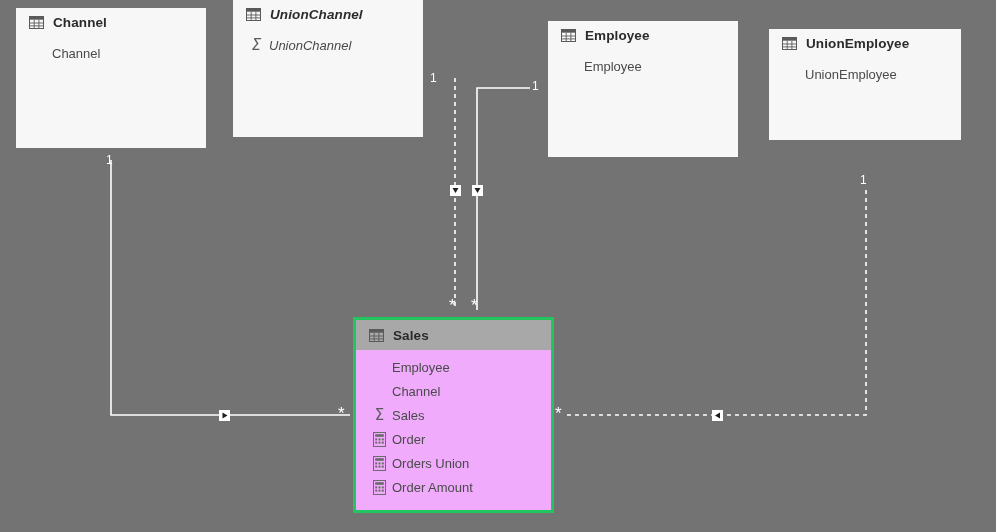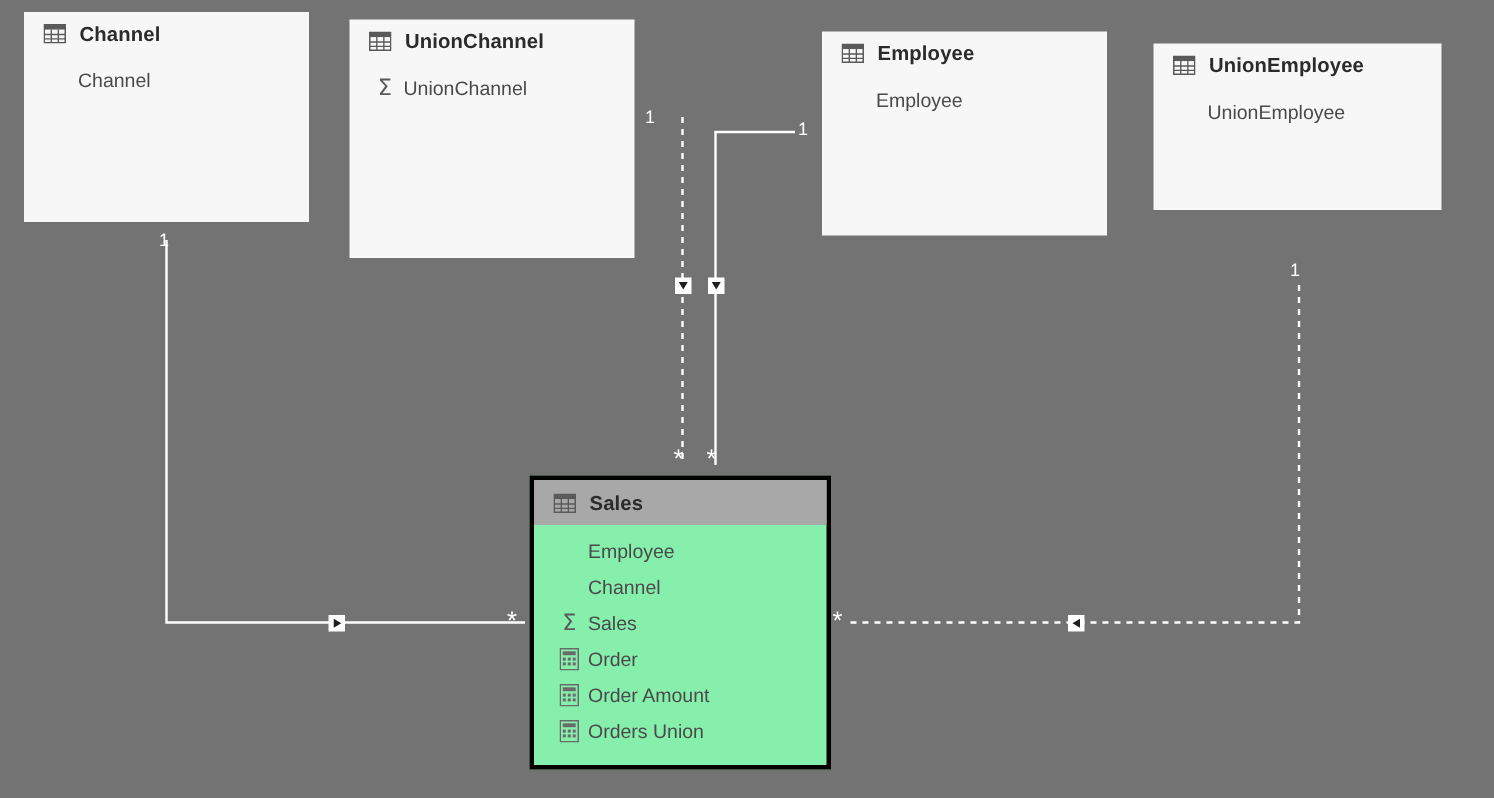--- a/index.html
+++ b/index.html
@@ -40,22 +40,22 @@
     color:#4a4a4a;
     white-space:nowrap;
   }
   .field .fname{margin-left:4px;}
   
   .field.plain .fname{margin-left:36px;}
   .field .ficon{width:17px;display:flex;justify-content:center;margin-left:15px;}
 
   
   .card.selected{
-    border:3px solid #000000;
-    background:#86efac;
+    border:3px solid #22c55e;
+    background:#f0abfc;
   }
   .card.selected .card-head{
     background:#a8a8a8;
     height:30px;
   }
 
   
   .ico-table{
     width:15px;height:13px;
     display:block;
@@ -141,21 +141,21 @@
             </svg>
           </span>
           <span class="card-title">Channel</span>
         </div>
         <div class="card-fields">
           <div class="field plain">
             <span class="fname">Channel</span>
           </div>
         </div>
       </div>
-      <div class="card" style="left: 233px; top: 13px; width: 190px; height: 159px;">
+      <div class="card" style="left: 233px; top: 0; width: 190px; height: 137px; font-style: italic;">
         <div class="card-head">
           <span>
             <svg class="ico-table" viewBox="0 0 15 13">
               <rect x="0.5" y="0.5" width="14" height="12" fill="none" stroke="#5a5a5a"></rect>
               <rect x="0.5" y="0.5" width="14" height="3.2" fill="#5a5a5a"></rect>
               <line x1="5.2" y1="3.7" x2="5.2" y2="12.5" stroke="#5a5a5a" stroke-width="0.9"></line>
               <line x1="9.9" y1="3.7" x2="9.9" y2="12.5" stroke="#5a5a5a" stroke-width="0.9"></line>
               <line x1="0.5" y1="7" x2="14.5" y2="7" stroke="#5a5a5a" stroke-width="0.9"></line>
               <line x1="0.5" y1="9.9" x2="14.5" y2="9.9" stroke="#5a5a5a" stroke-width="0.9"></line>
             </svg>
@@ -259,34 +259,34 @@
                 <rect x="0.5" y="0.5" width="12" height="14" fill="none" stroke="#6a6a6a"></rect>
                 <rect x="2.2" y="2.2" width="8.6" height="2.6" fill="#6a6a6a"></rect>
                 <rect x="2.2" y="6.4" width="2" height="2" fill="#6a6a6a"></rect>
                 <rect x="5.5" y="6.4" width="2" height="2" fill="#6a6a6a"></rect>
                 <rect x="8.8" y="6.4" width="2" height="2" fill="#6a6a6a"></rect>
                 <rect x="2.2" y="9.6" width="2" height="2" fill="#6a6a6a"></rect>
                 <rect x="5.5" y="9.6" width="2" height="2" fill="#6a6a6a"></rect>
                 <rect x="8.8" y="9.6" width="2" height="2" fill="#6a6a6a"></rect>
               </svg>
             </span>
-            <span class="fname">Order Amount</span>
+            <span class="fname">Orders Union</span>
           </div>
           <div class="field">
             <span class="ficon">
               <svg class="ico-calc" viewBox="0 0 13 15">
                 <rect x="0.5" y="0.5" width="12" height="14" fill="none" stroke="#6a6a6a"></rect>
                 <rect x="2.2" y="2.2" width="8.6" height="2.6" fill="#6a6a6a"></rect>
                 <rect x="2.2" y="6.4" width="2" height="2" fill="#6a6a6a"></rect>
                 <rect x="5.5" y="6.4" width="2" height="2" fill="#6a6a6a"></rect>
                 <rect x="8.8" y="6.4" width="2" height="2" fill="#6a6a6a"></rect>
                 <rect x="2.2" y="9.6" width="2" height="2" fill="#6a6a6a"></rect>
                 <rect x="5.5" y="9.6" width="2" height="2" fill="#6a6a6a"></rect>
                 <rect x="8.8" y="9.6" width="2" height="2" fill="#6a6a6a"></rect>
               </svg>
             </span>
-            <span class="fname">Orders Union</span>
+            <span class="fname">Order Amount</span>
           </div>
         </div>
       </div>
     </div>
 
 </div>
 
 </body></html>

